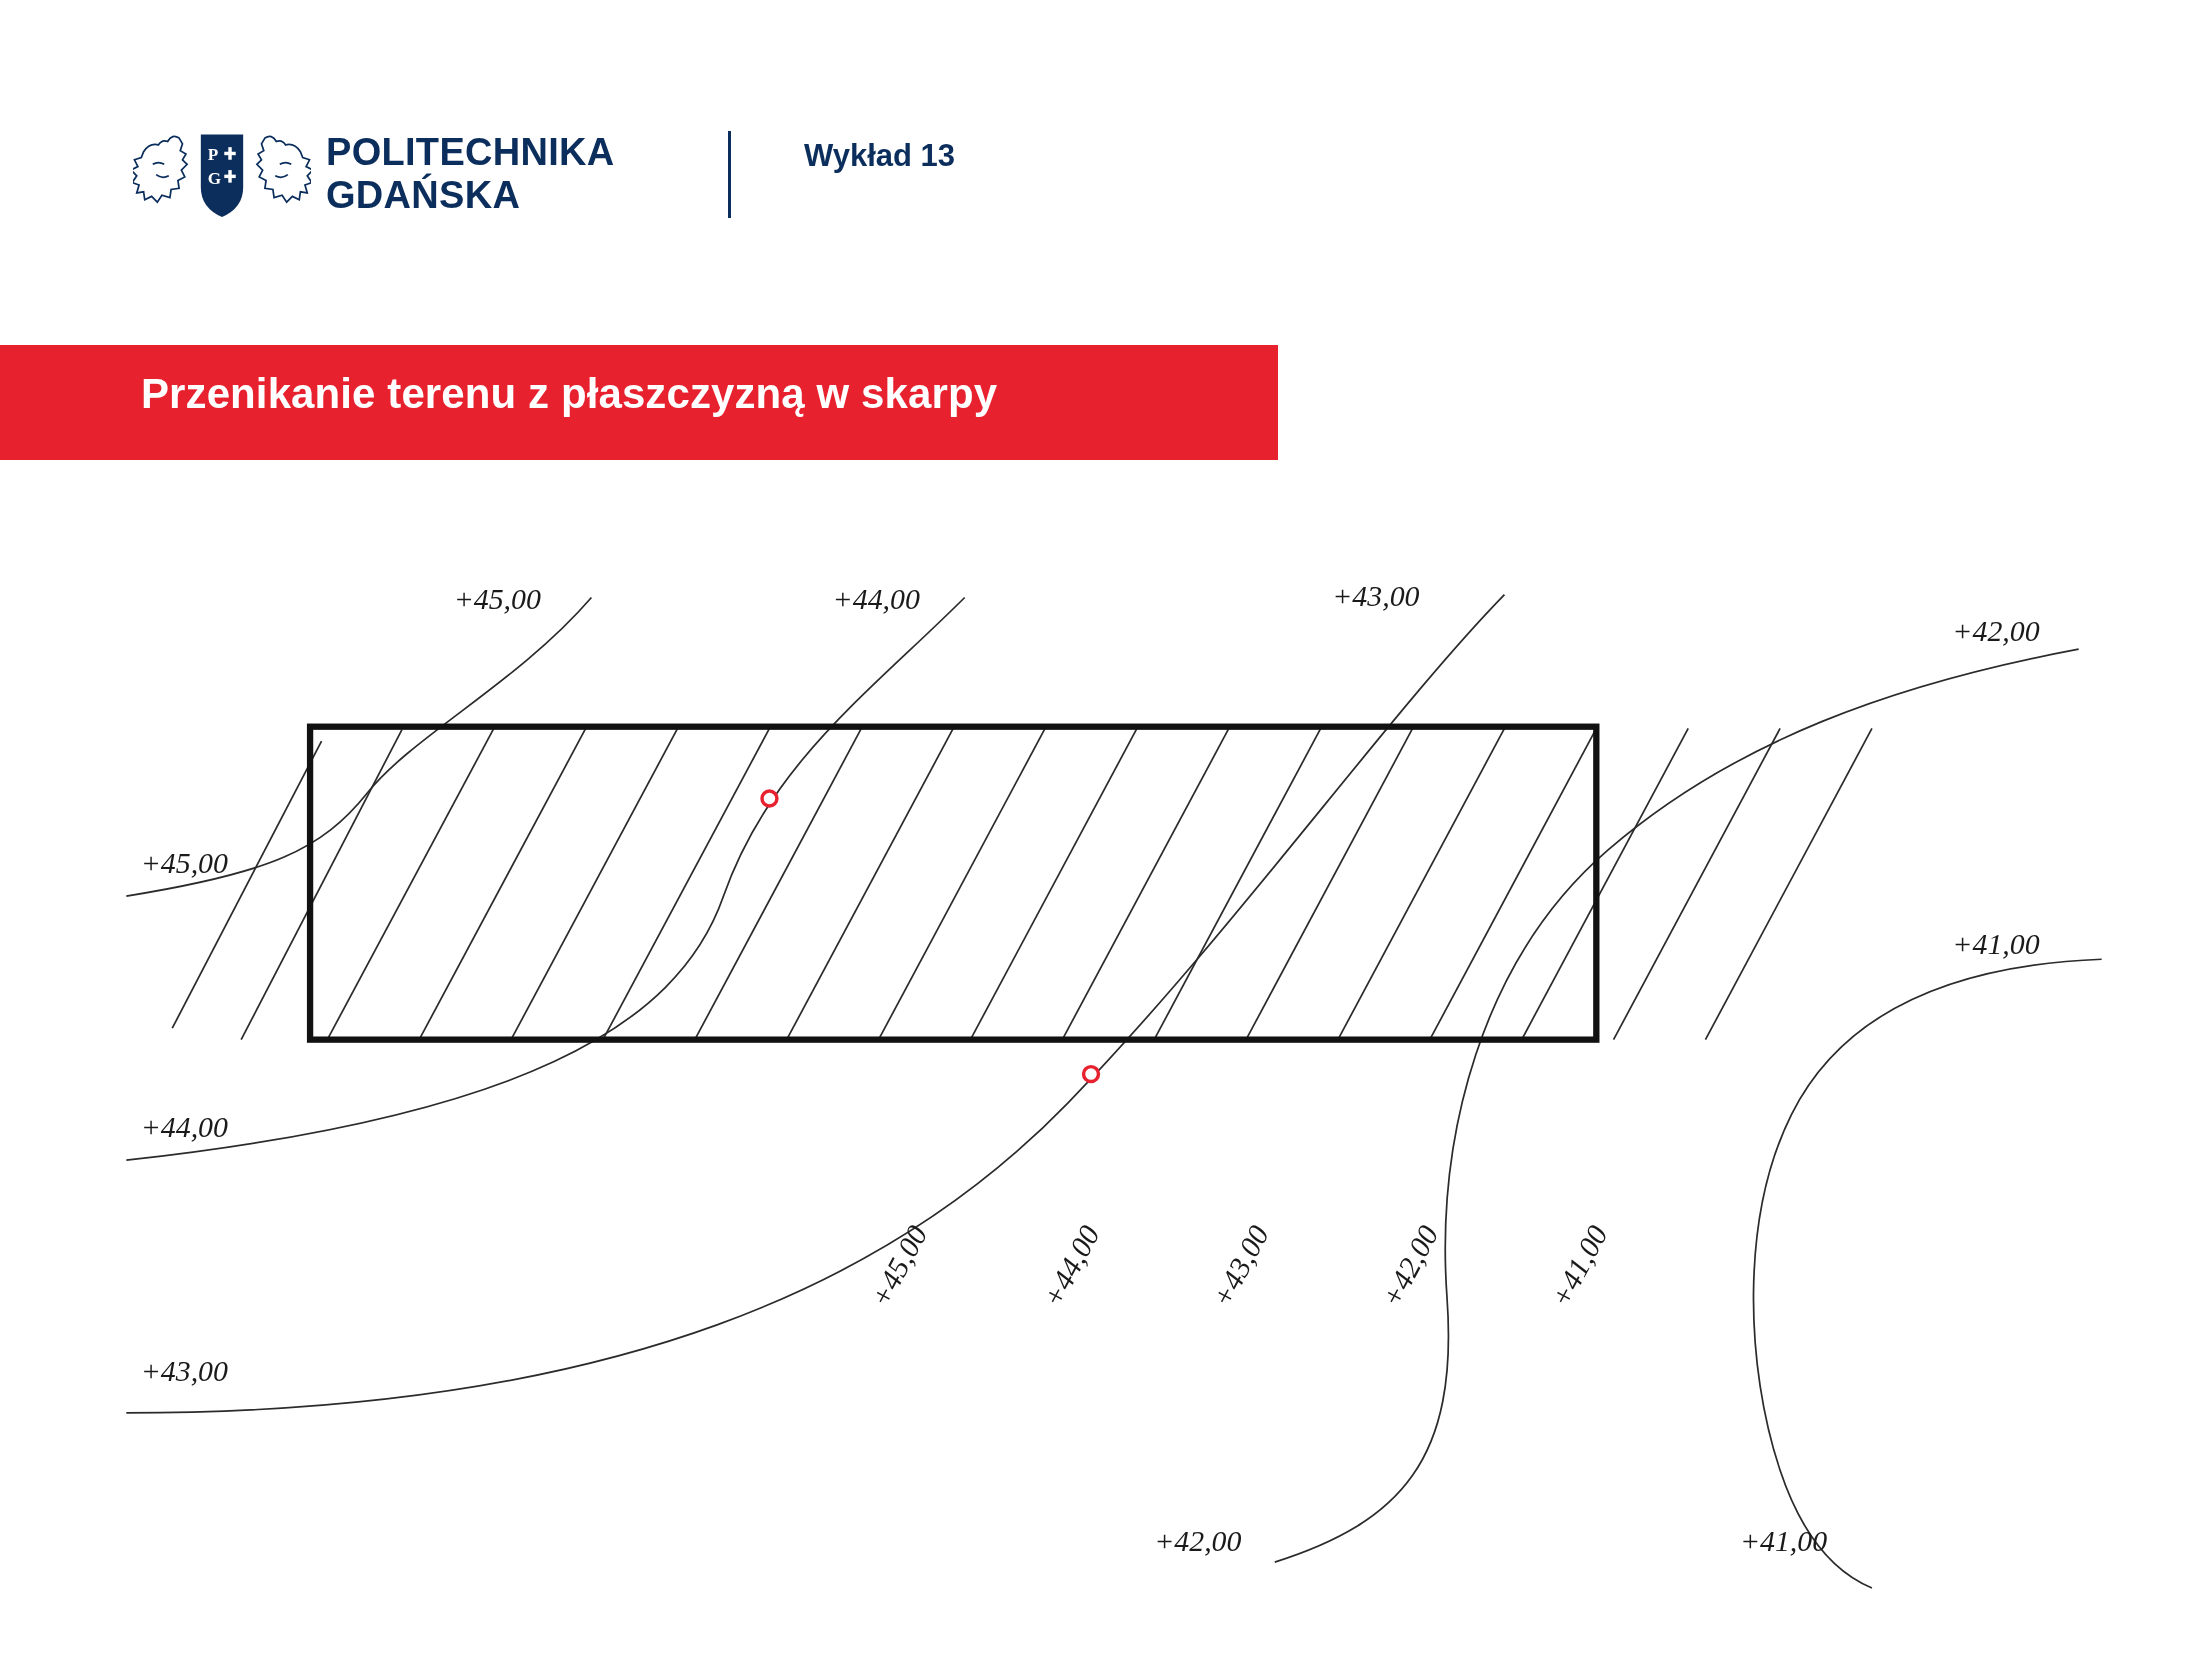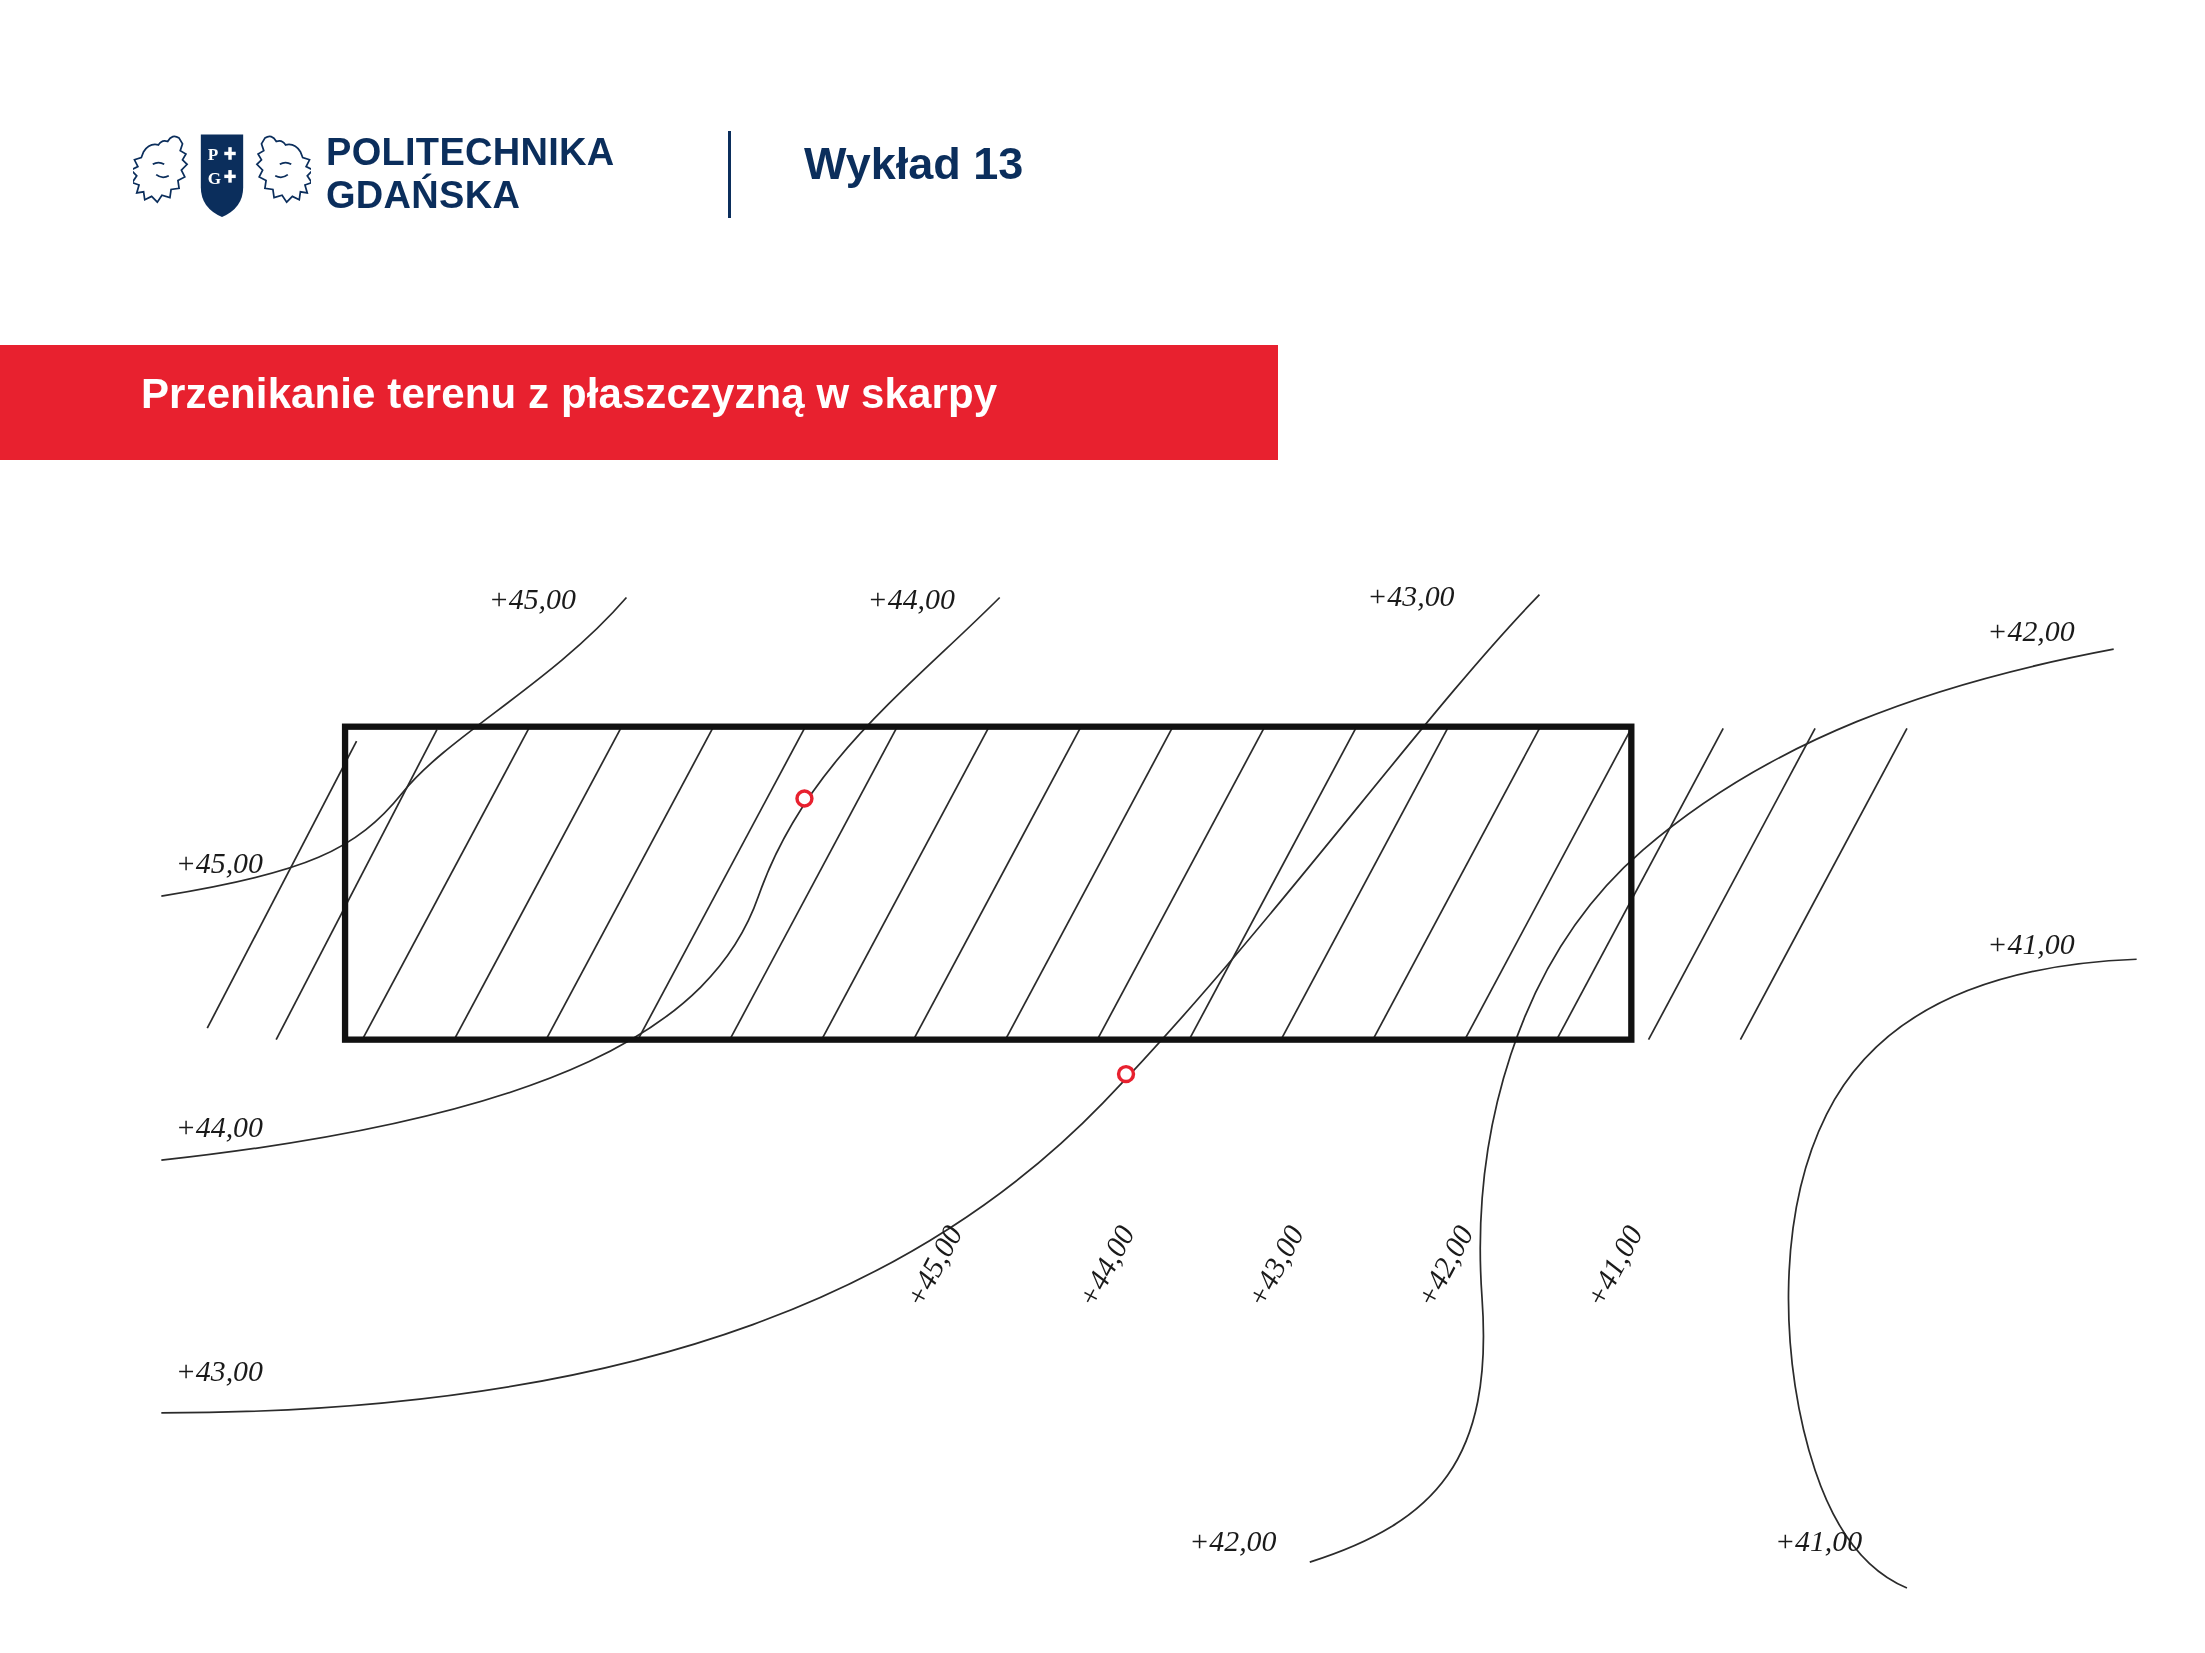--- a/index.html
+++ b/index.html
@@ -52,21 +52,21 @@
     background: #0b2e5c;
   }
   #lecture-block {
     position: absolute;
     left: 804px;
     top: 137px;
     color: #0b2e5c;
     font-weight: bold;
   }
   #lecture-title {
-    font-size: 45px;
+    font-size: 31px;
     line-height: 1.2;
   }
   #lecture-subtitle {
     font-size: 33px;
     line-height: 1.2;
     margin-top: 24px;
   }
 
   
   #banner {
@@ -88,21 +88,20 @@
     white-space: nowrap;
   }
 
   
   #drawing-wrap {
     position: absolute;
     left: 0;
     top: 494px;
     width: 1770px;
     height: 1120px;
-    margin-left: 35px;
   }
   #drawing {
     display: block;
     width: 2205px;
     height: 1120px;
   }
   .lbl {
     font-family: "Liberation Serif", serif;
     font-style: italic;
     font-size: 52px;

